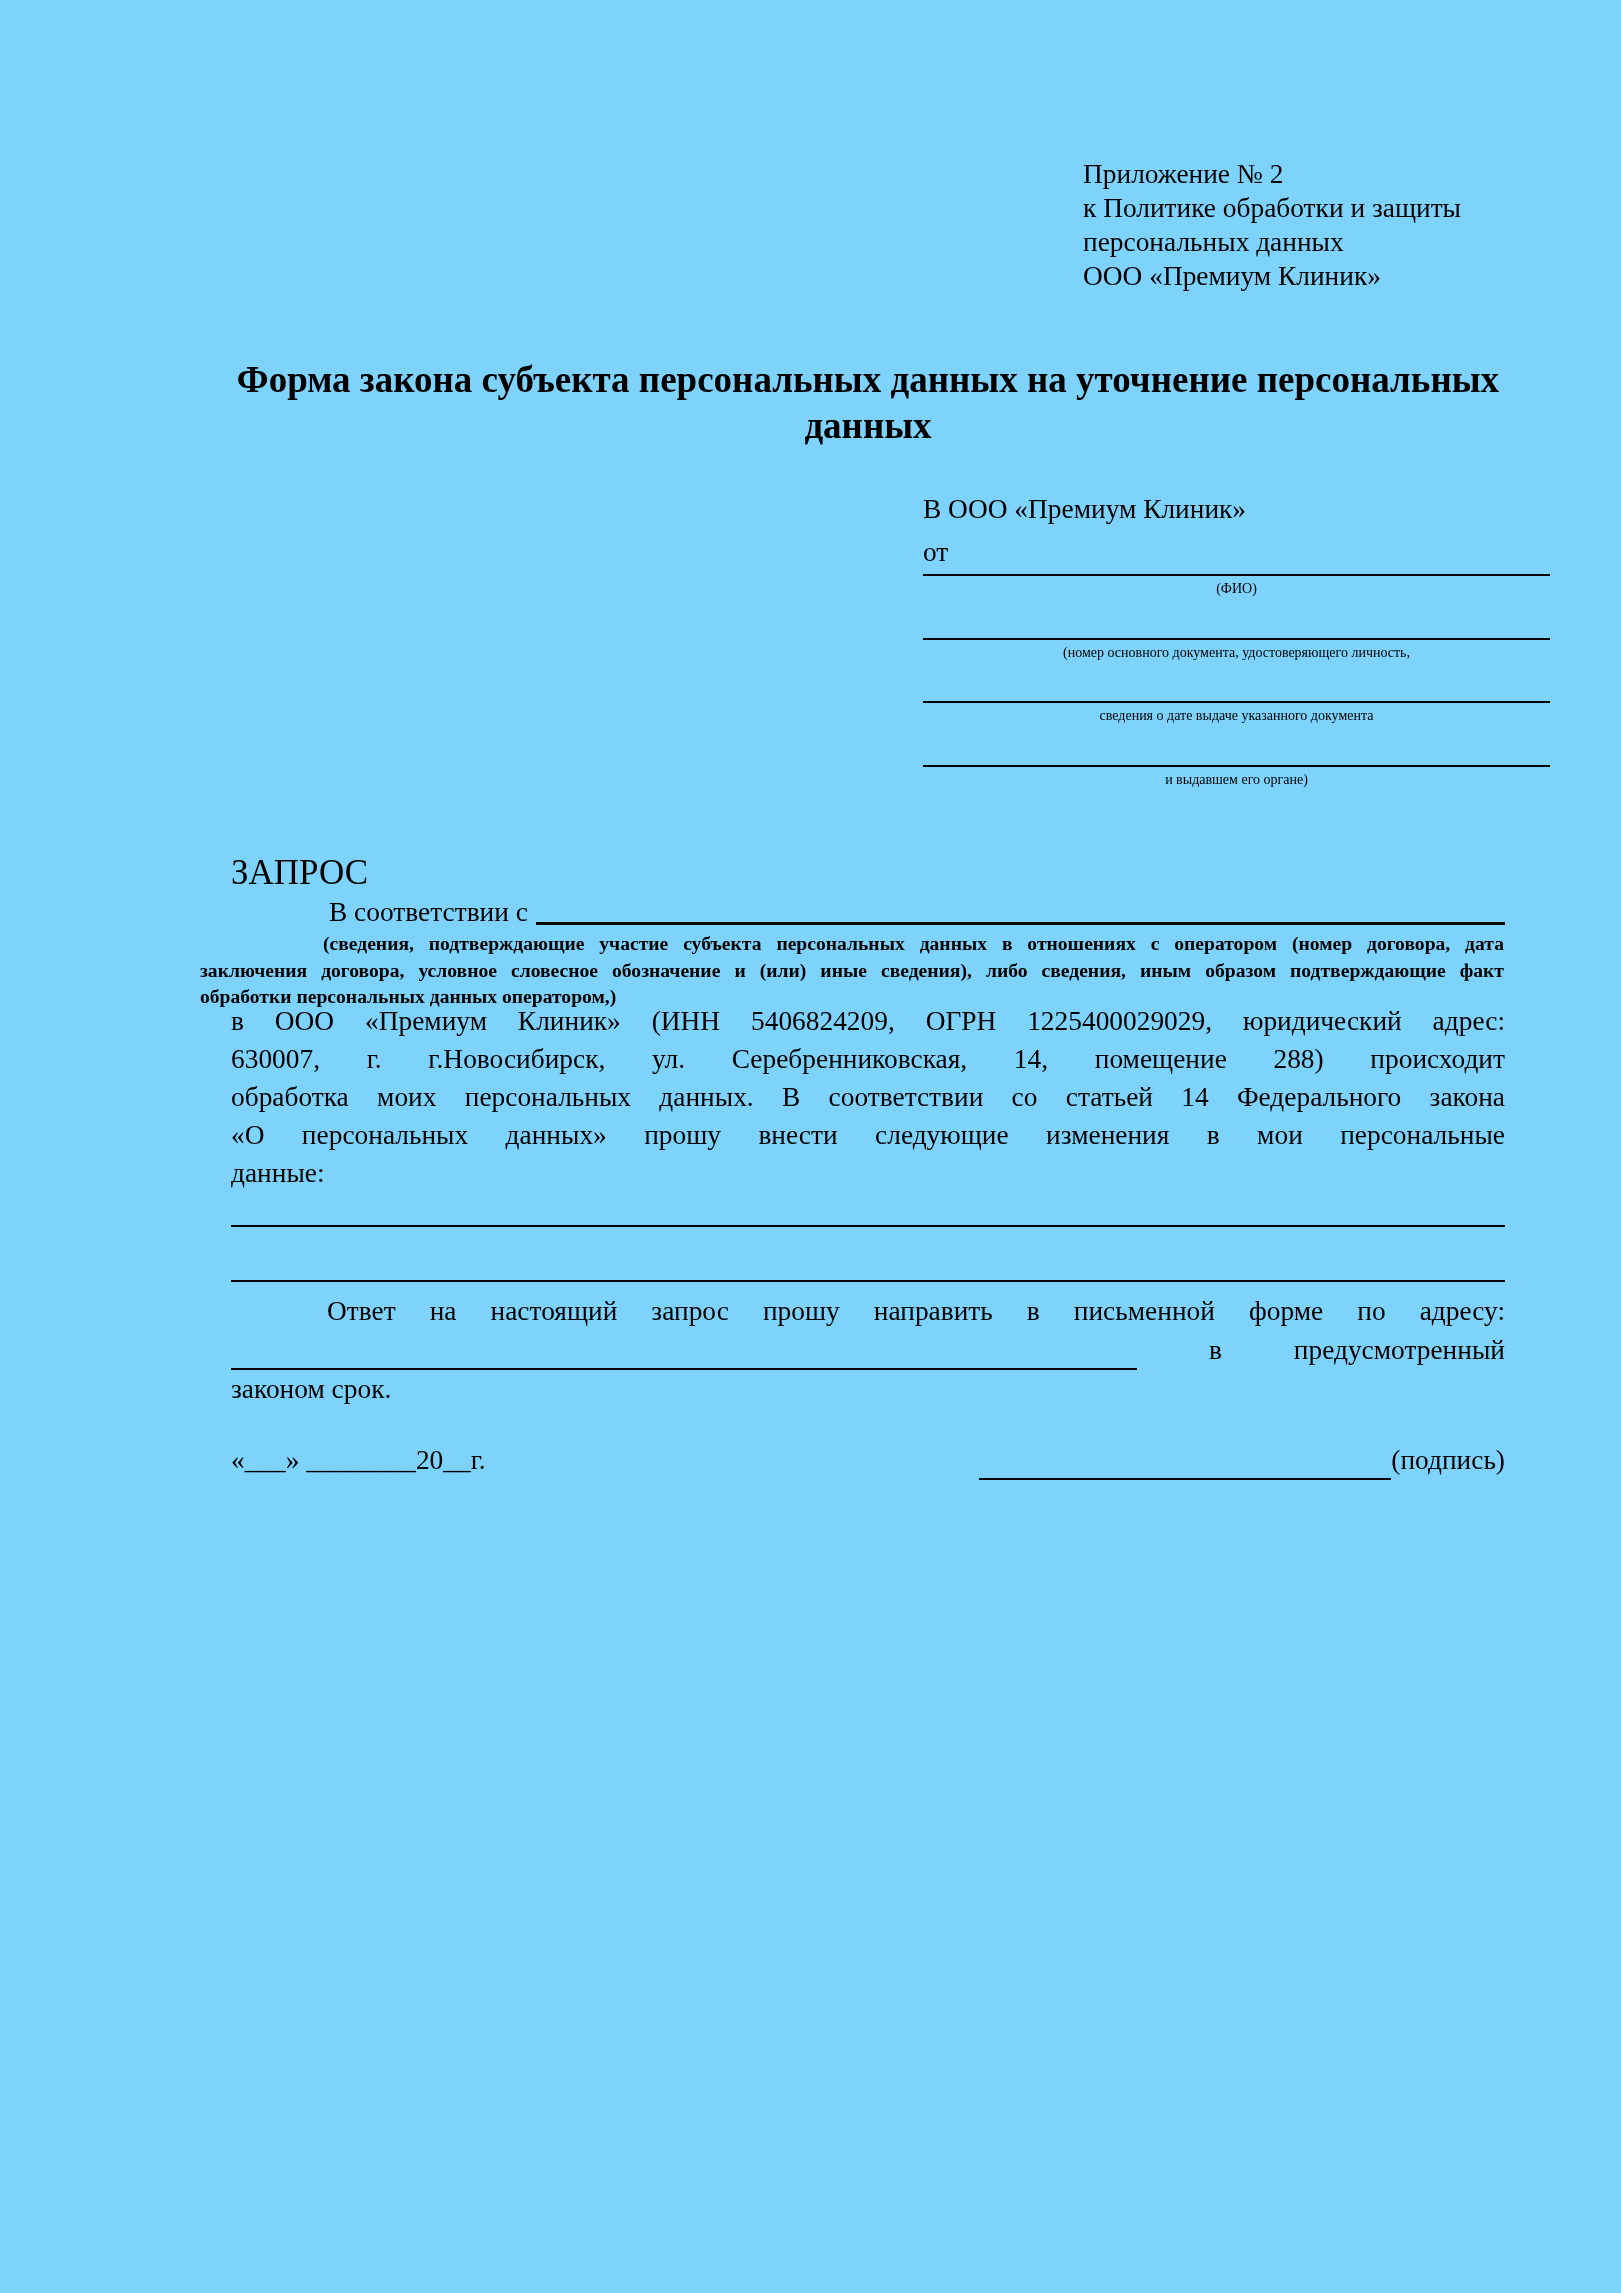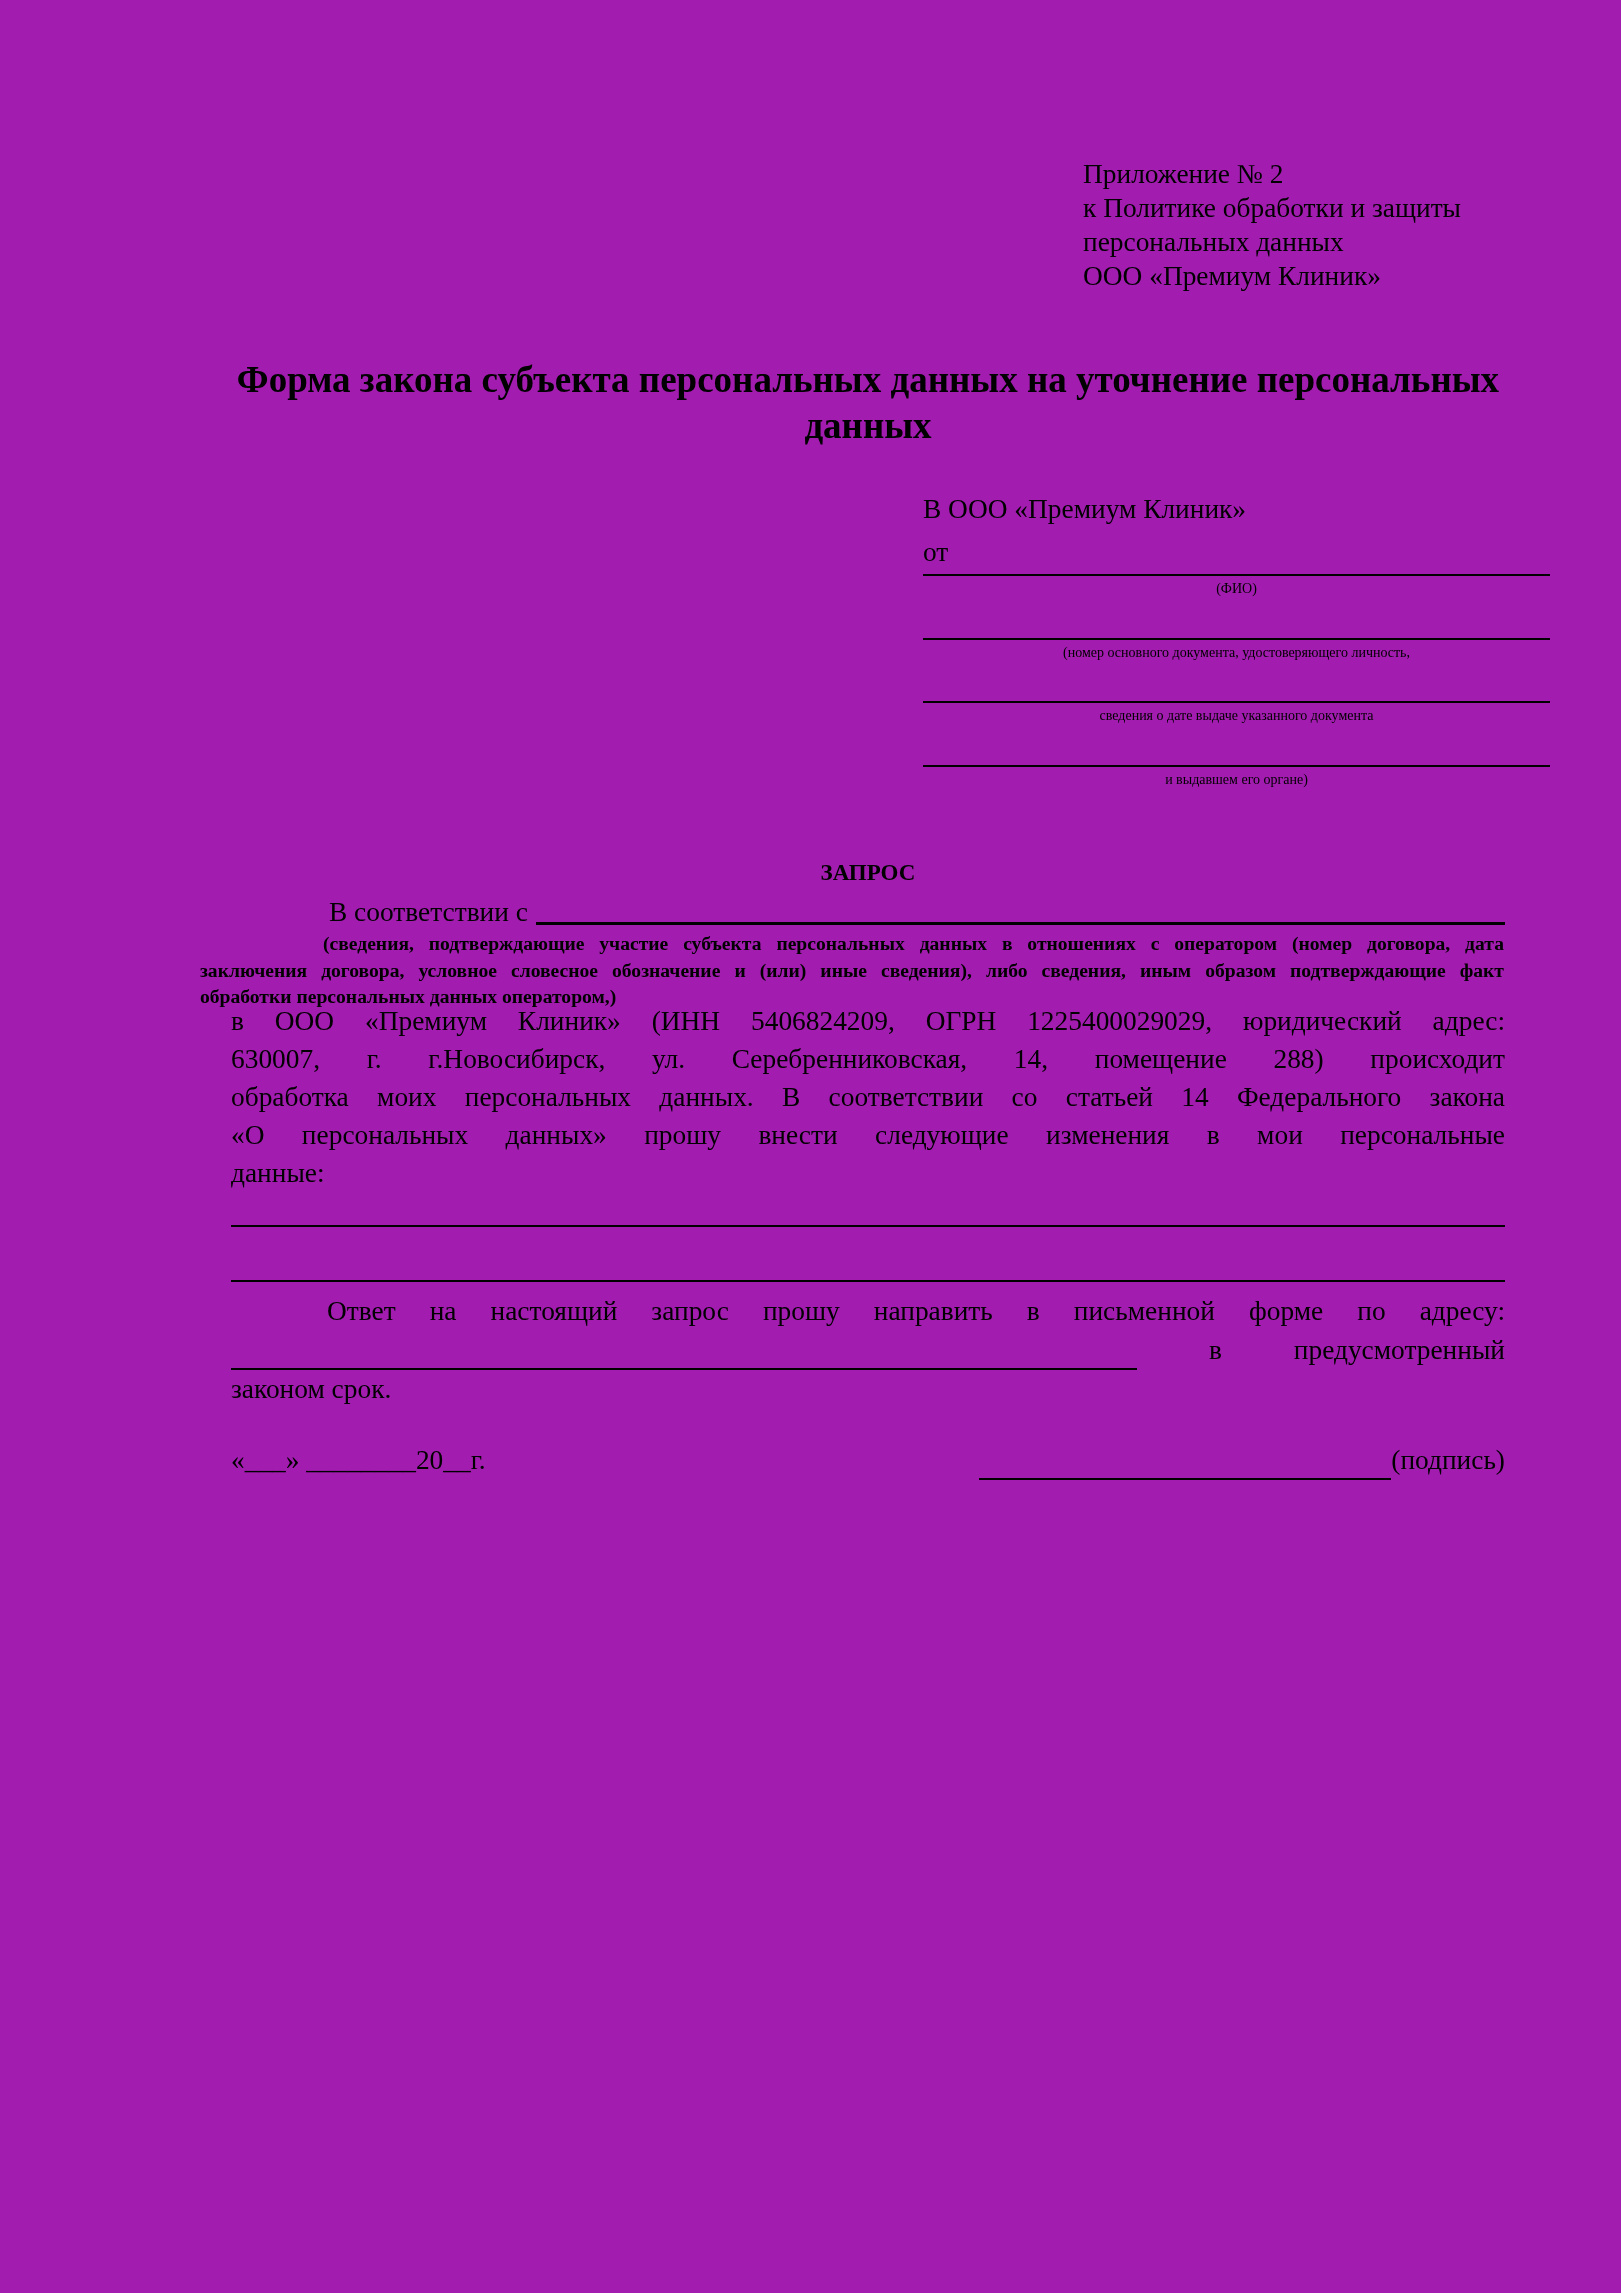--- a/index.html
+++ b/index.html
@@ -4,21 +4,21 @@
 <style>
   html, body {
     margin: 0;
     padding: 0;
     background: #ffffff;
   }
   .page {
     position: relative;
     width: 1621px;
     height: 2294px;
-    background: #a21caf;
+    background: #7dd3fc;
     color: #000000;
     font-family: "Liberation Serif", "DejaVu Serif", serif;
     overflow: hidden;
   }
 
   
   .appendix {
     position: absolute;
     left: 1083px;
     top: 157px;
@@ -61,24 +61,22 @@
     margin-bottom: 36px;
   }
   .addressee .field:last-child .cap { margin-bottom: 0; }
 
   
   .request-heading {
     position: absolute;
     left: 231px;
     top: 853px;
     width: 1274px;
-    text-align: center;
-    font-size: 23px;
-    line-height: 39px;
-    font-weight: bold;
+    font-size: 35px;
+    line-height: 39px;
   }
 
   
   .accordance {
     position: absolute;
     left: 231px;
     top: 893px;
     width: 1274px;
     display: flex;
     font-size: 27.4px;

